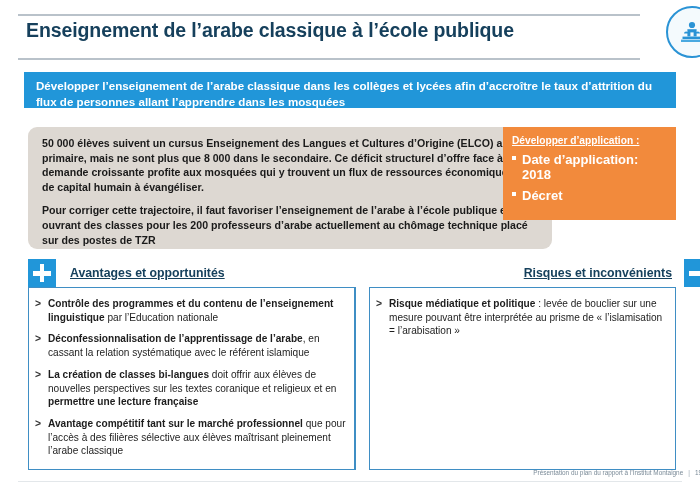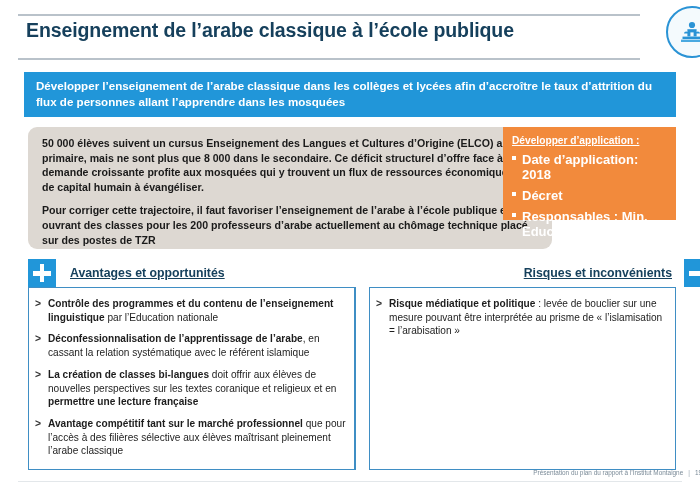--- a/index.html
+++ b/index.html
@@ -58,21 +58,21 @@
     justify-content: center;
   }
   .logo svg { display: block; }
 
   
   .banner {
     position: absolute;
     left: 24px;
     top: 72px;
     width: 652px;
-    height: 45px;
+    height: 36px;
     background: #2196d9;
     color: #ffffff;
     font-size: 11.6px;
     font-weight: bold;
     line-height: 1.42;
     padding: 6px 12px 0 12px;
     box-sizing: border-box;
   }
 
   
@@ -247,21 +247,20 @@
 
   <div class="graybox">
     <p>50 000 élèves suivent un cursus Enseignement des Langues et Cultures d’Origine (ELCO) au primaire, mais ne sont plus que 8 000 dans le secondaire. Ce déficit structurel d’offre face à une demande croissante profite aux mosquées qui y trouvent un flux de ressources économiques et de capital humain à évangéliser.</p>
     <p>Pour corriger cette trajectoire, il faut favoriser l’enseignement de l’arabe à l’école publique en ouvrant des classes pour les 200 professeurs d’arabe actuellement au chômage technique placé sur des postes de TZR</p>
   </div>
 
   <div class="orangebox">
     <div class="ob-title">Développer d’application :</div>
     <div class="ob-item">Date d’application: 2018</div>
     <div class="ob-item">Décret</div>
-    <div class="ob-item">Responsables : Min. Educ</div>
   </div>
 
   <div class="sec-head left">
     <div class="sign-badge">
       <span class="bar h"></span>
         <span class="bar v"></span>
     </div>
     <div class="sec-title">Avantages et opportunités</div>
   </div>
 

